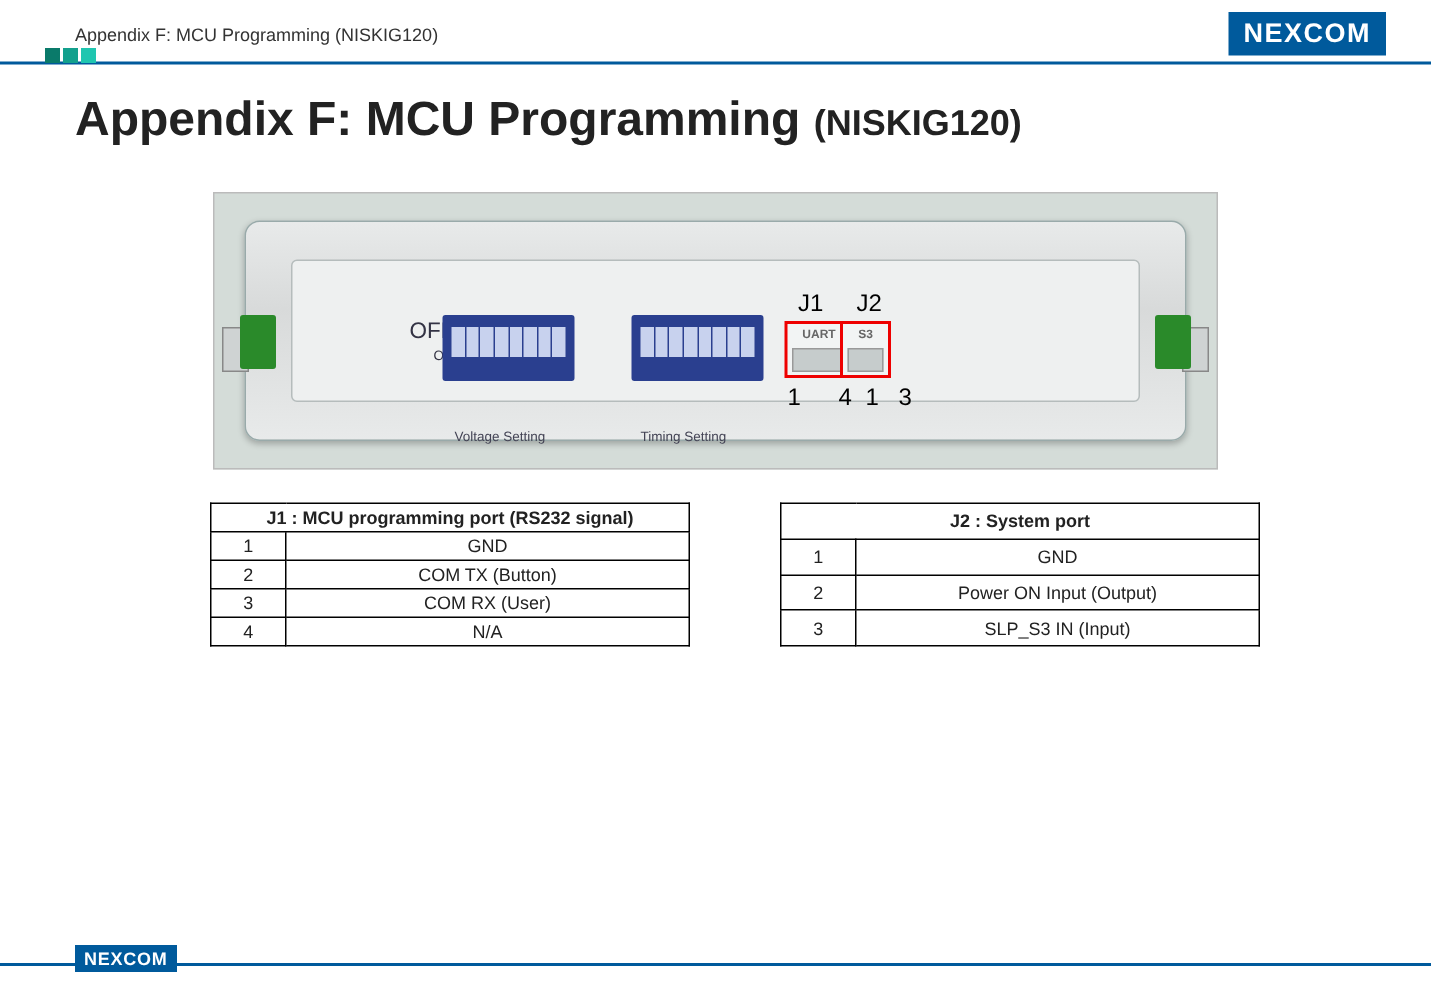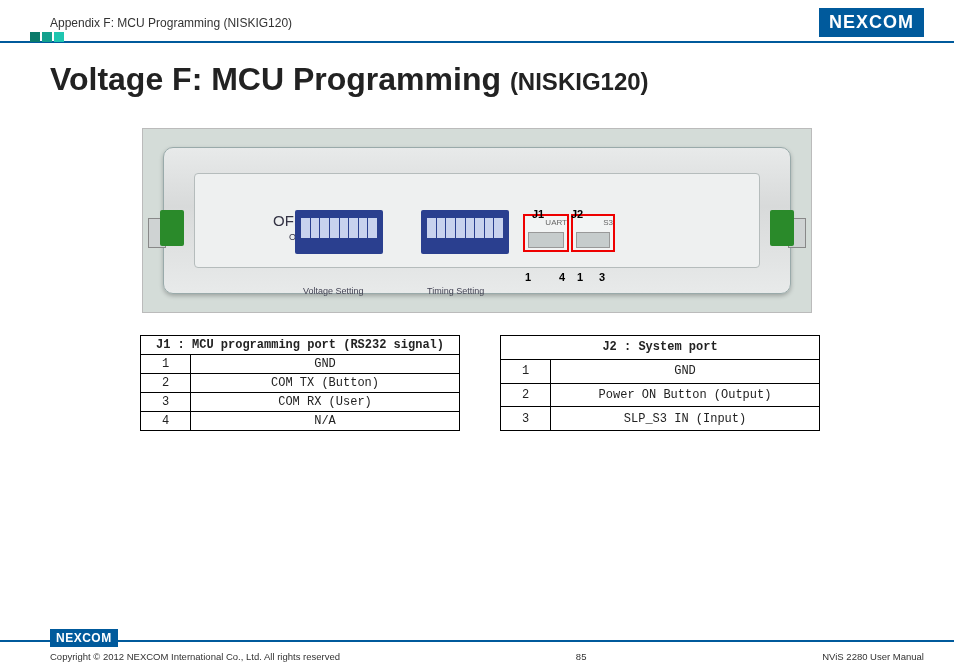--- a/index.html
+++ b/index.html
@@ -107,50 +107,49 @@
   .dip-label-on  { position:absolute; top:58px; left:78px; font-size:9px; color:#334;margin-left:16px; }
   .dip-caption { position:absolute; top:86px; font-size:9px; color:#445;margin-top:26px; }
   .cap1 { left:108px; }
   .cap2 { left:232px; }
 
   .port {
     position:absolute; top:40px; width:46px; height:38px;
     border:2px solid #e00; background:#f2f4f4;
   }
   .p1 { left:328px; }
-  .p2 { left:376px; width:44px; }
+  .p2 { left:365px; width:34px; }
   .port-chip { position:absolute; left:3px; right:3px; top:16px; height:16px; background:#c6cccc; border:1px solid #999; }
-  .port-toplabel { position:absolute; top:2px; left:0; right:0; text-align:right; font-size:8px; color:#666; }
-
-  .callout { position:absolute; font-size:11px; font-weight:bold; color:#000;margin-top:14px; }
+  .port-toplabel { position:absolute; top:2px; left:0; right:0; text-align:center; font-size:8px; color:#666;font-weight:bold; }
+
+  .callout { position:absolute; font-size:16px; font-weight:normal; color:#000; }
   .c-j1 { left:337px; top:20px; }
   .c-j2 { left:376px; top:20px; }
   .c-1a { left:330px; top:83px; }
   .c-4a { left:364px; top:83px; }
   .c-1b { left:382px; top:83px; }
   .c-3b { left:404px; top:83px; }
 
   .tables {
     display: flex;
     gap: 40px;
     margin: 22px 50px 0 90px;
   }
   table {
     border-collapse: collapse;
     font-size: 12px;
   }
   th, td {
     border: 1px solid #000;
     padding: 2px 10px;
     text-align: center;
-    font-family: Liberation Mono, monospace;
   }
   th { background: #fff; font-weight: bold; }
   .t1 { width: 320px; }
-  .t2 { width: 320px; }
+  .t2 { width: 320px; margin-left: 20px; }
   .t1 th:first-child, .t1 td:first-child,
   .t2 th:first-child, .t2 td:first-child { width: 50px; }
 
   .footer {
     position: absolute;
     left: 0; right: 0; bottom: 10px;
     padding: 0 30px 0 50px;
     border-top: 2px solid #005a9c;
   }
   .footer-logo {
@@ -173,21 +172,21 @@
   </div>
 </div>
 <div class="squares">
   <span class="sq1"></span>
     <span class="sq2"></span>
     <span class="sq3"></span>
 </div>
 
 <div class="main">
   <h1>
-    <span>Voltage F: MCU Programming</span>
+    <span>Appendix F: MCU Programming</span>
     <span class="sub">(NISKIG120)</span>
   </h1>
 
   <div class="photo-area">
     <div class="device">
       <div class="bracket br-l"></div>
       <div class="bracket br-r"></div>
       <div class="green-connector gc-left"></div>
       <div class="green-connector gc-right"></div>
       <div class="device-face">
@@ -267,31 +266,26 @@
       <tbody>
           <tr>
             <th colspan="2">J2 : System port</th>
           </tr>
       <tr>
             <td>1</td>
             <td>GND</td>
           </tr>
       <tr>
             <td>2</td>
-            <td>Power ON Button (Output)</td>
+            <td>Power ON Input (Output)</td>
           </tr>
       <tr>
             <td>3</td>
             <td>SLP_S3 IN (Input)</td>
           </tr>
     </tbody>
       </table>
   </div>
 </div>
 
 <div class="footer">
   <div class="footer-logo">NEXCOM</div>
-  <div class="footer-row">
-    <span>Copyright © 2012 NEXCOM International Co., Ltd. All rights reserved</span>
-    <span>85</span>
-    <span>NViS 2280 User Manual</span>
-  </div>
 </div>
 
 </body></html>

